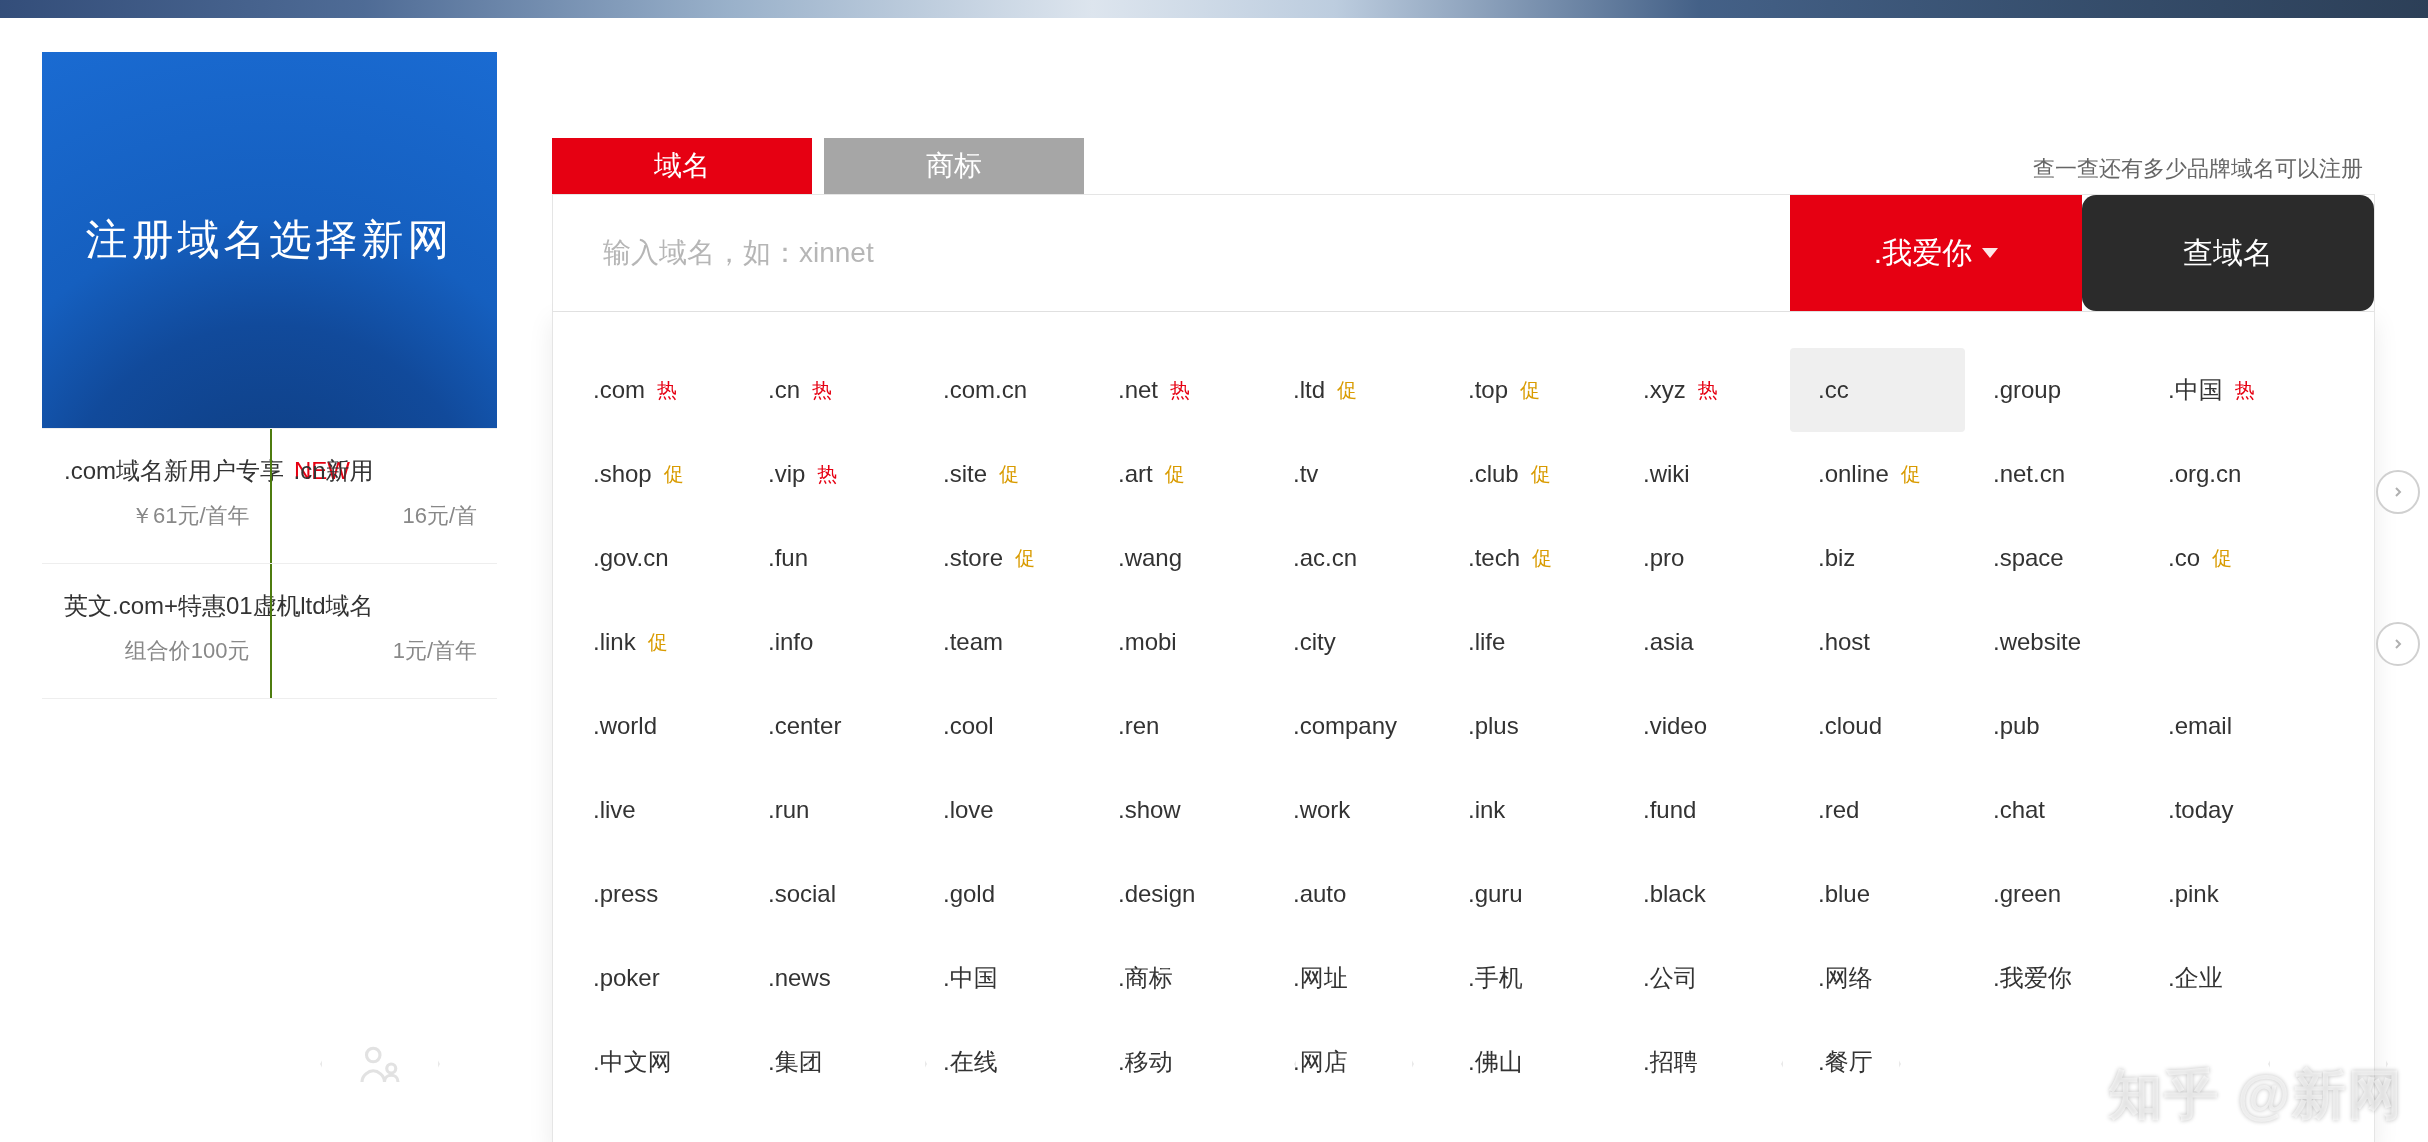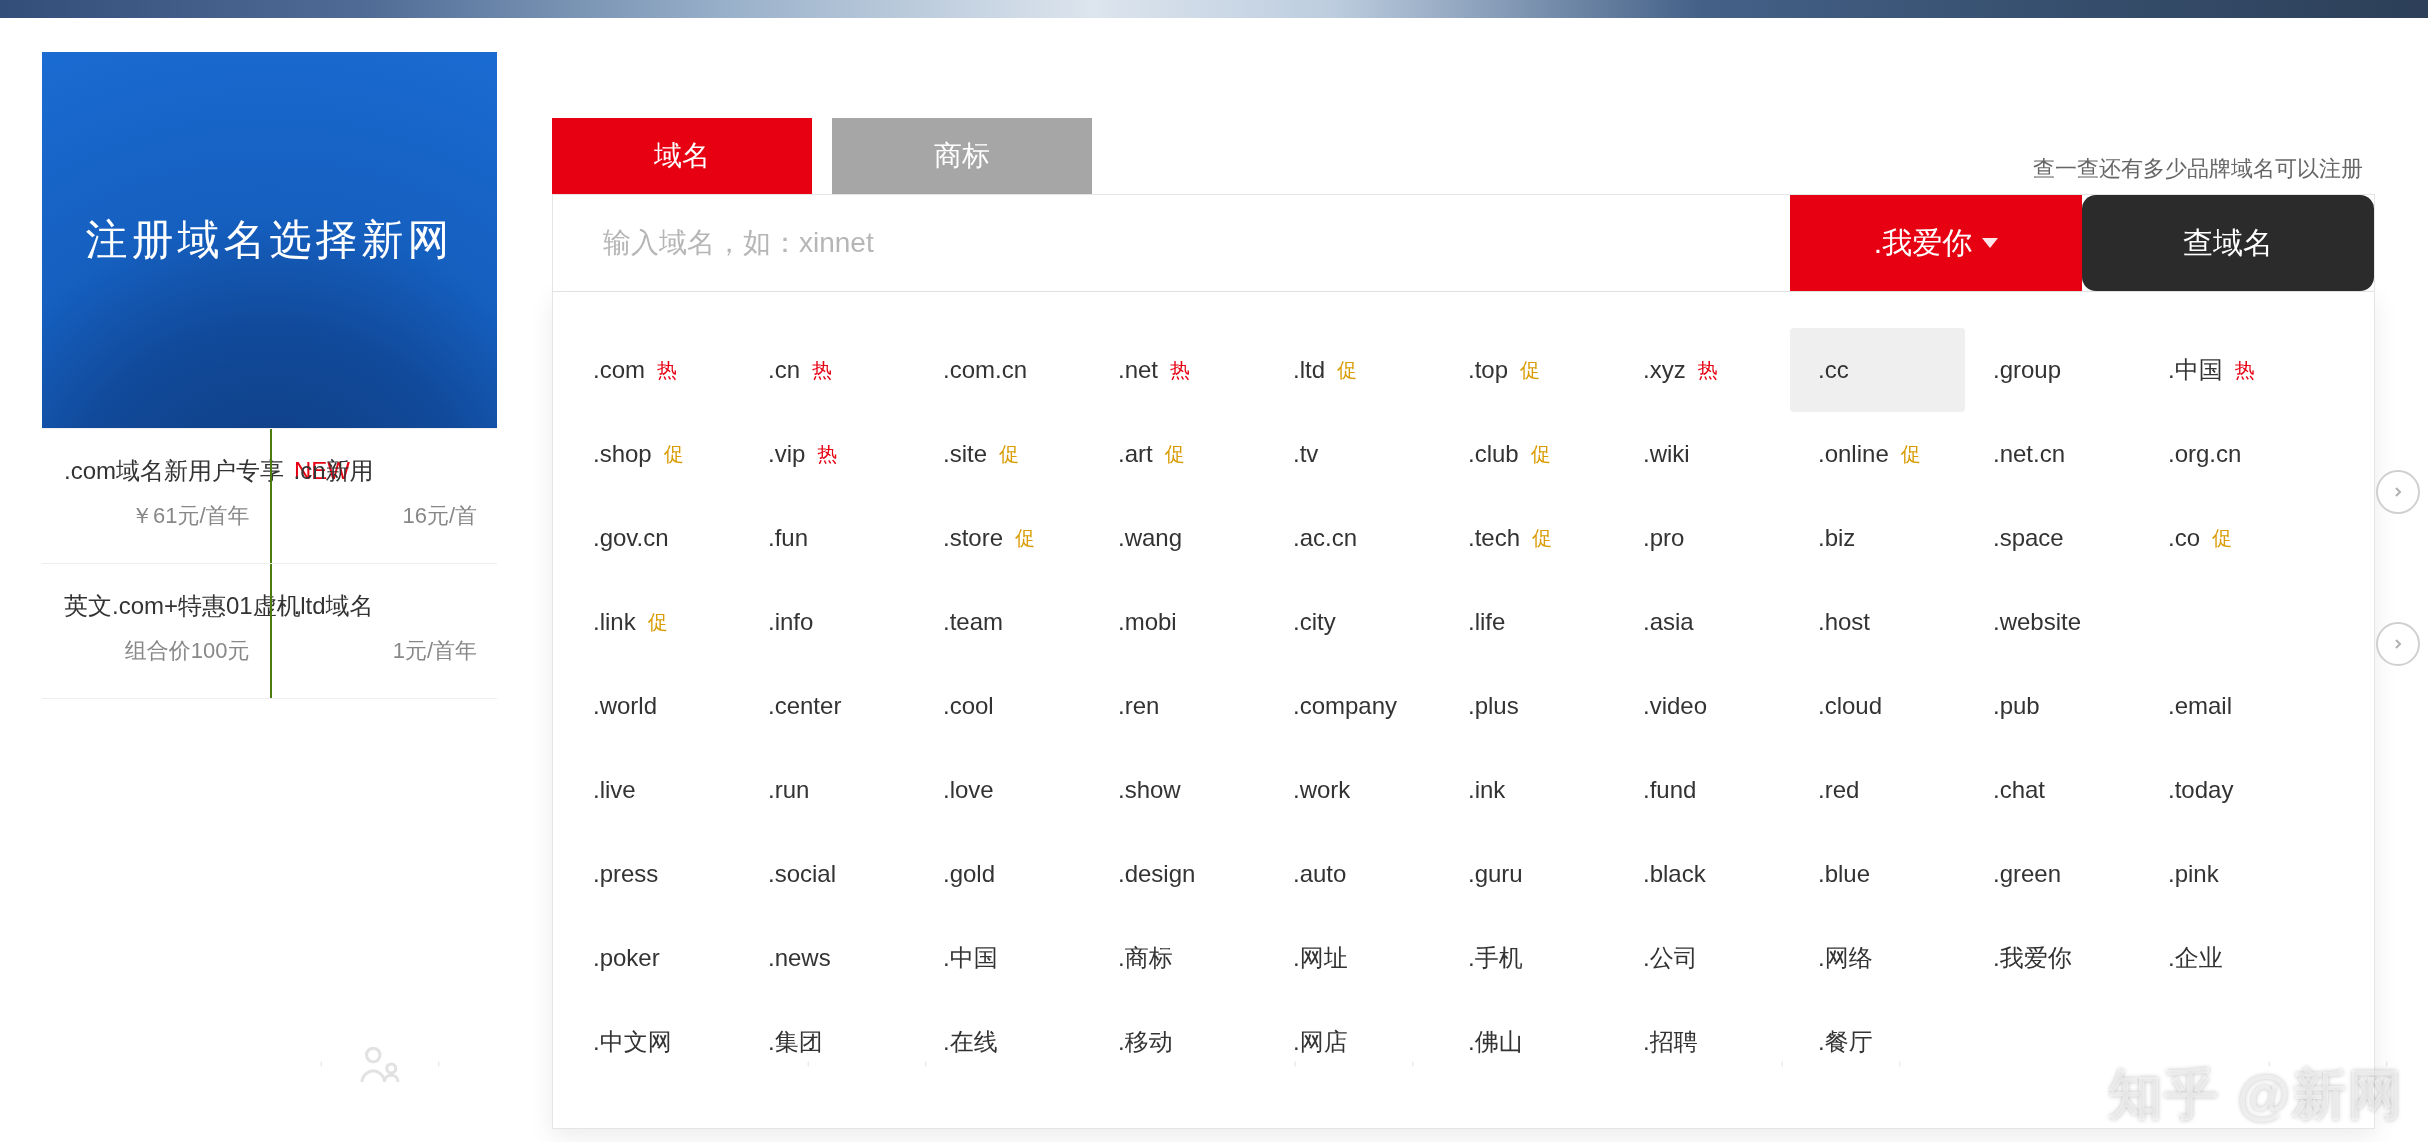--- a/index.html
+++ b/index.html
@@ -76,41 +76,41 @@
 
   .tabs-row {
     display: flex;
     align-items: flex-end;
     justify-content: space-between;
     height: 76px;
   }
   .tabs { display: flex; }
   .tab {
     width: 260px;
-    height: 76px;
+    height: 56px;
     display: flex;
     align-items: center;
     justify-content: center;
     font-size: 28px;
     color: #fff;
     cursor: pointer;
-    margin-right: 20px;
+    margin-right: 12px;
   }
   .tab.active { background: #e60012; }
   .tab.inactive { background: #a6a6a6; }
   .tabs-right-note {
     font-size: 22px;
     color: #666;
     padding-right: 12px;
     padding-bottom: 10px;
   }
 
   .search-bar {
     display: flex;
-    height: 98px;
+    height: 118px;
     background: #fff;
     border: 1px solid #e5e5e5;
     border-top: 1px solid #e5e5e5;
   }
   .search-input {
     flex: 1;
     border: none;
     outline: none;
     font-size: 28px;
     padding: 0 50px;

